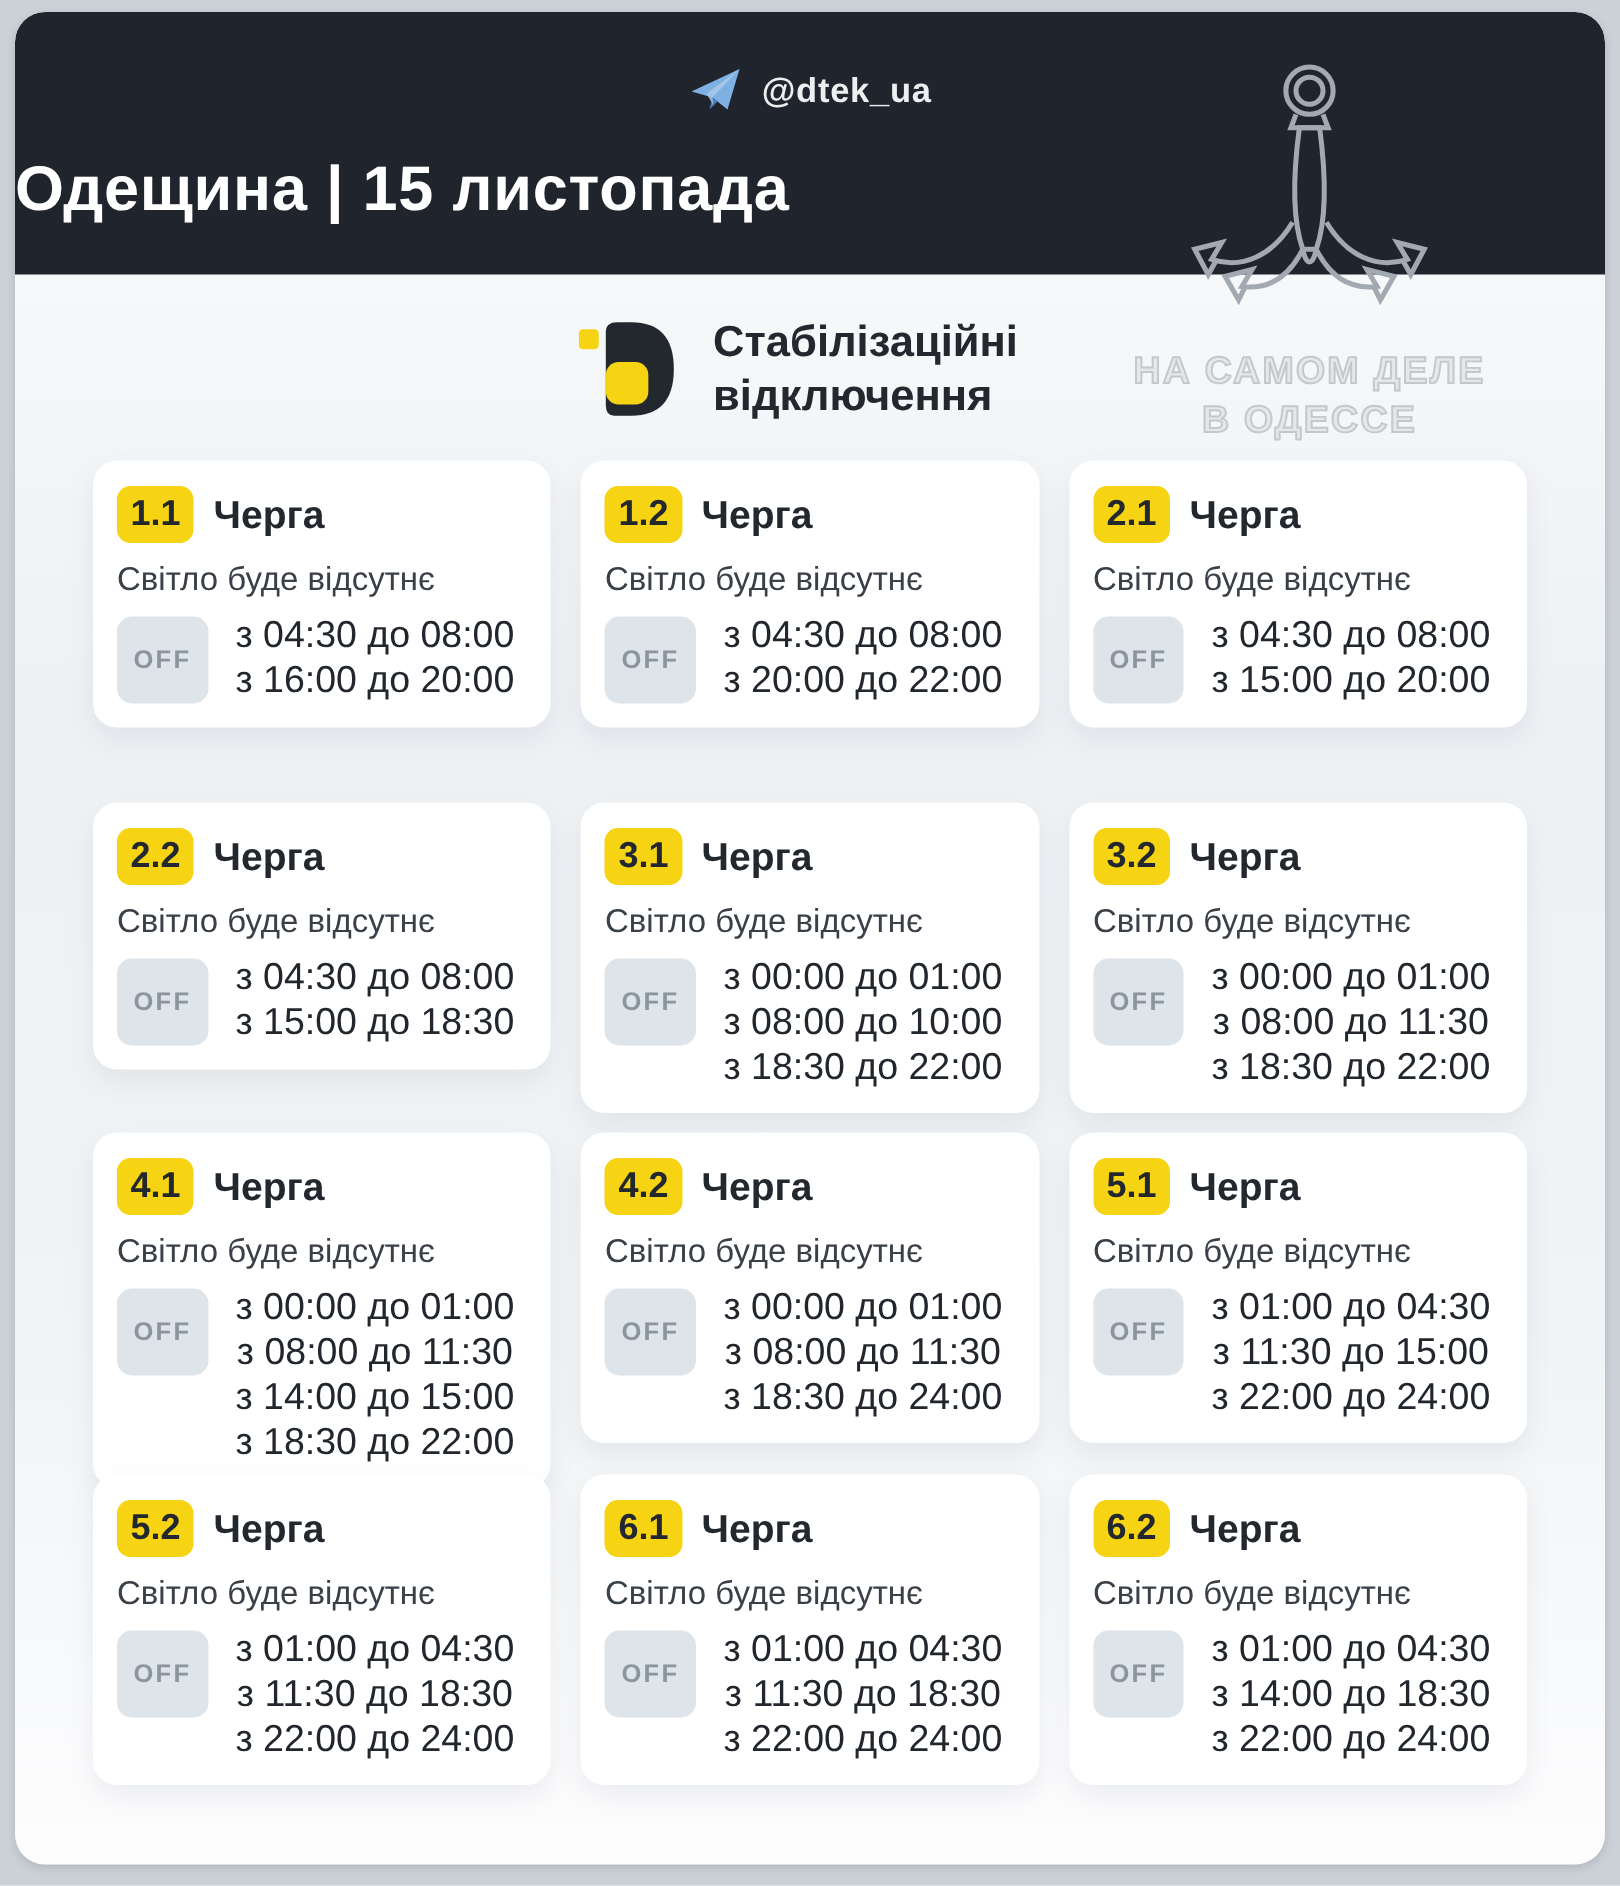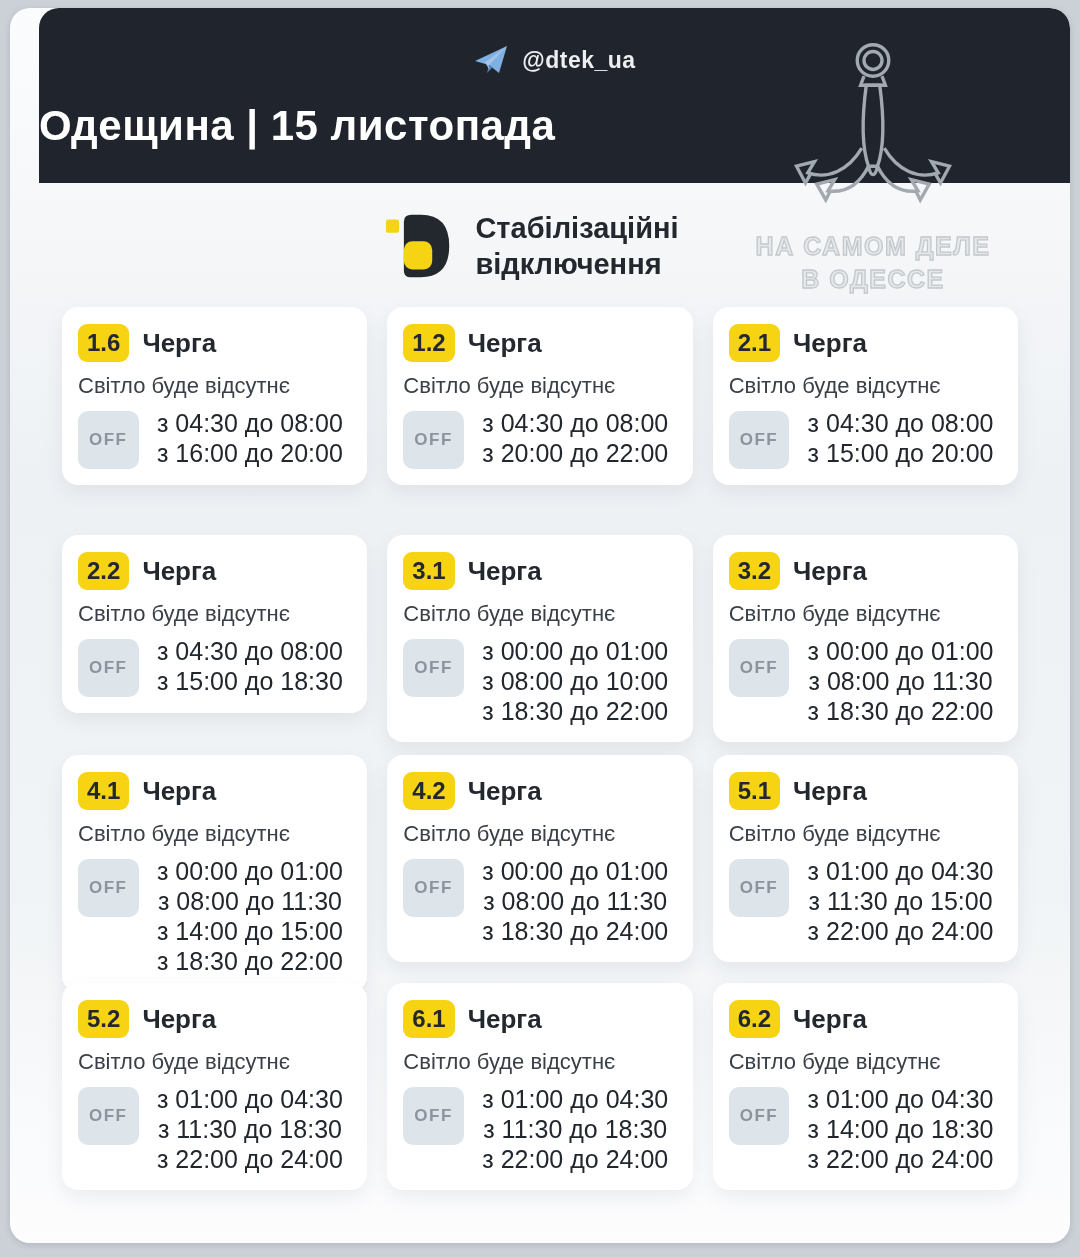--- a/index.html
+++ b/index.html
@@ -11,21 +11,20 @@
   }
   .panel {
     position:absolute; left:10px; right:10px; top:8px; bottom:14px;
     border-radius:20px; overflow:hidden;
     background:linear-gradient(180deg,#fbfcfd 0%,#eef1f4 38%,#f1f4f6 72%,#fdfdfe 100%);
     box-shadow:0 2px 6px rgba(60,70,85,0.18);
   }
   .header {
     position:relative; height:175px; background:#20252d;
     border-radius:20px 20px 0 0;
-    margin-left:29px;
   }
   .tg-row {
     position:absolute; top:36px; left:0; right:0;
     display:flex; justify-content:center; align-items:center; gap:13px;
   }
   .tg-handle { font-size:23px; font-weight:700; color:#eceef0; letter-spacing:0.5px; }
   .main-title {
     position:absolute; top:94px; left:0; width:100%;
     text-align:left; font-size:42px; font-weight:800; color:#ffffff;
     letter-spacing:0.5px;
@@ -102,21 +101,21 @@
       </svg>
       <div>
         <div class="brand-heading">Стабілізаційні</div>
         <div class="brand-heading">відключення</div>
       </div>
     </div>
 
     <div class="grid">
   <div class="card">
     <div class="card-head">
-      <span class="badge">1.6</span>
+      <span class="badge">1.1</span>
       <span class="queue-title">Черга</span>
     </div>
     <div class="absence">Світло буде відсутнє</div>
     <div class="times-row">
       <span class="off">OFF</span>
       <div class="times">
               <div class="time-line">з 04:30 до 08:00</div>
               <div class="time-line">з 16:00 до 20:00</div>
             </div>
     </div>

